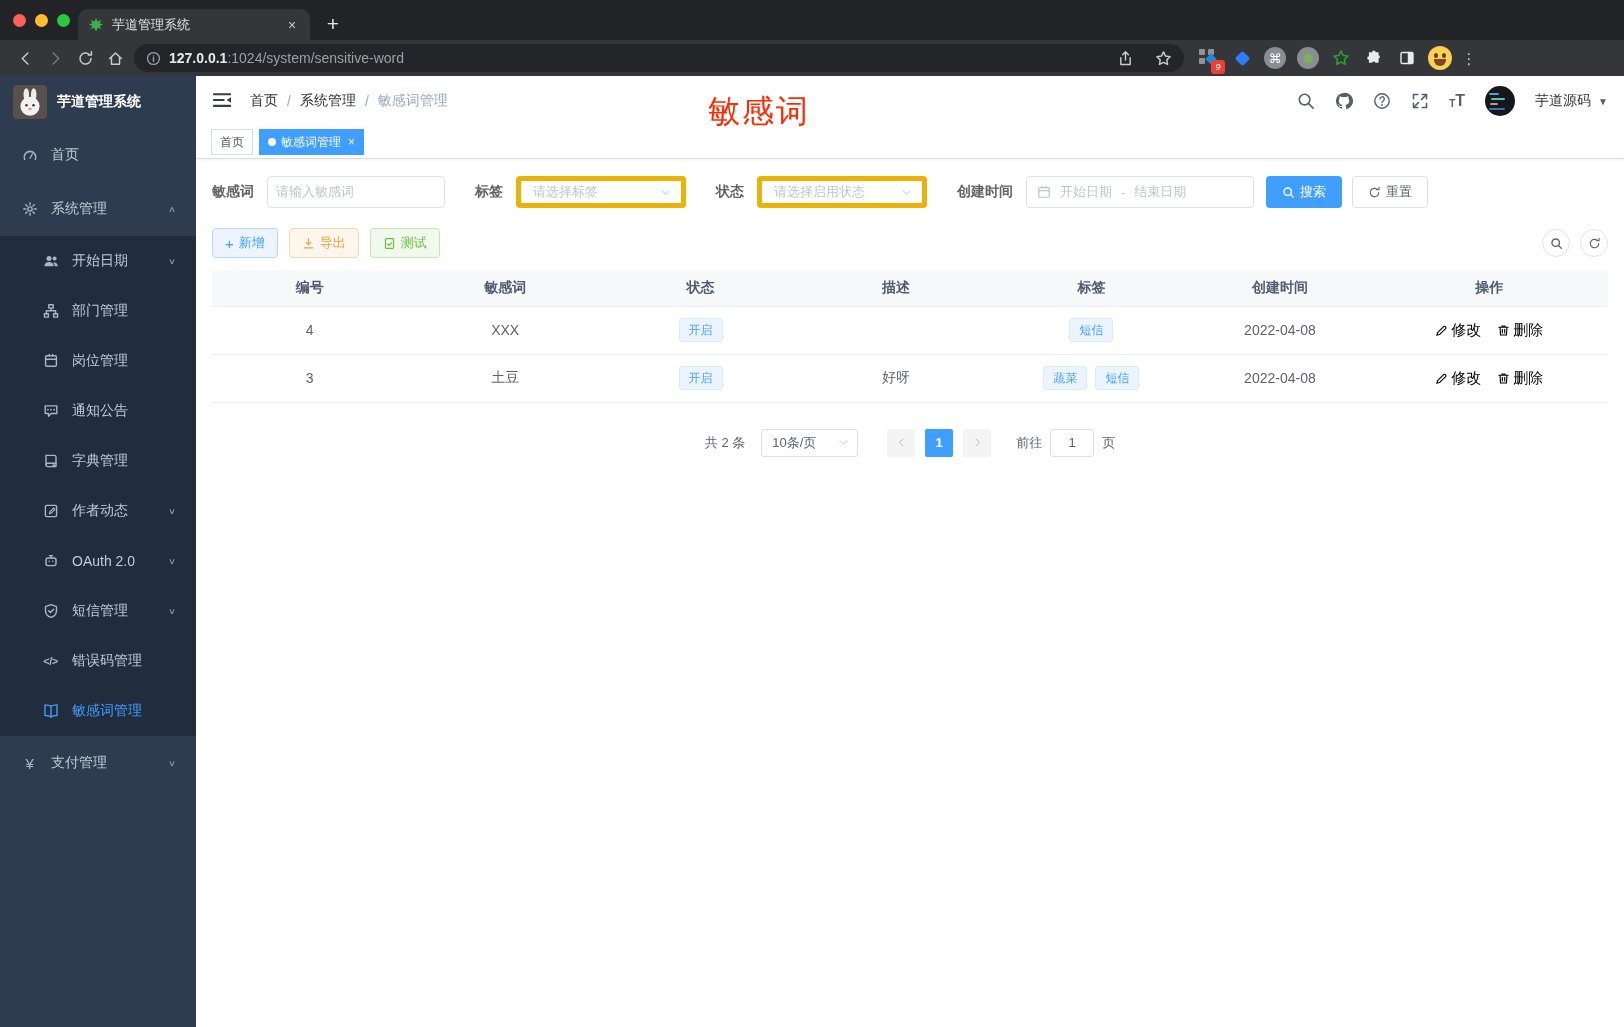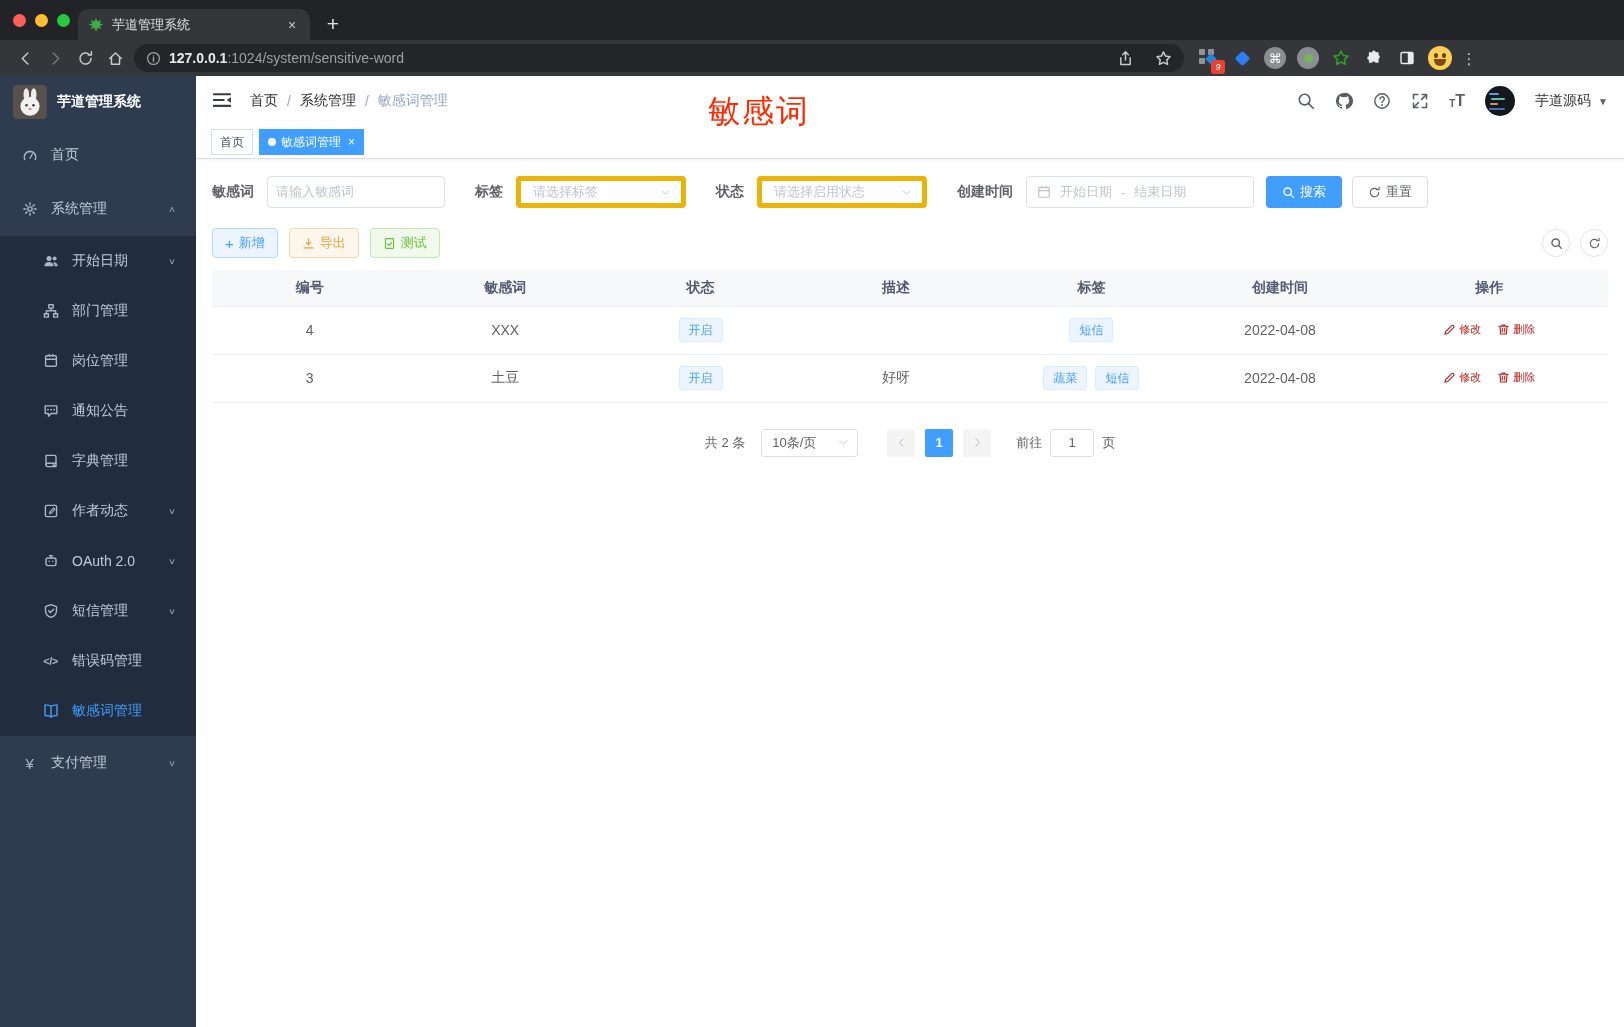--- a/index.html
+++ b/index.html
@@ -105,21 +105,21 @@
 .btn-export{background:#fdf6ec;border-color:#f5dab1;color:#e6a23c}
 .btn-test{background:#f0f9eb;border-color:#c2e7b0;color:#67c23a}
 .arow-right{margin-left:auto;display:flex;gap:10px}
 .cbtn{width:28px;height:28px;border-radius:50%;border:1px solid #e0e3e9;display:flex;align-items:center;justify-content:center;color:#606266;background:#fff;cursor:pointer}
 .cbtn svg{width:13px;height:13px}
 
 table.tbl{width:100%;border-collapse:collapse;margin-top:12px;font-size:14px;table-layout:fixed}
 .tbl th{background:#f7f8fa;height:36px;font-weight:700;color:#515a6e;text-align:center;border-bottom:1px solid #ebeef5}
 .tbl td{height:48px;text-align:center;color:#606266;border-bottom:1px solid #ebeef5}
 .chip{display:inline-flex;align-items:center;height:24px;padding:0 9px;background:#ecf5ff;border:1px solid #d9ecff;border-radius:3px;color:#409eff;font-size:12px;margin:0 4px}
-.act{color:#b91c1c;font-size:11px;display:inline-flex;align-items:center;gap:3px;margin:0 8px;cursor:pointer;text-decoration:none}
+.act{color:#000000;font-size:15px;display:inline-flex;align-items:center;gap:3px;margin:0 8px;cursor:pointer;text-decoration:none}
 .act svg{width:13px;height:13px}
 
 .pager{display:flex;align-items:center;justify-content:center;margin-top:26px;font-size:13px;color:#606266}
 .ptotal{margin-right:16px}
 .psel{width:97px;height:28px;border:1px solid #dcdfe6;border-radius:3px;display:flex;align-items:center;justify-content:space-between;padding:0 8px 0 10px;background:#fff;margin-right:24px;cursor:pointer}
 .pbtn{width:28px;height:28px;background:#f4f4f5;border-radius:2px;display:flex;align-items:center;justify-content:center;color:#b4b8bf;margin:0 5px;cursor:pointer}
 .pbtn svg{width:11px;height:11px}
 .pcur{background:#409eff;color:#fff;font-weight:700;font-size:13px}
 .pgoto{margin-left:20px;display:flex;align-items:center;gap:8px}
 .pgoto input{width:44px;height:28px;border:1px solid #dcdfe6;border-radius:3px;text-align:center;font-size:13px;color:#606266;outline:none;font-family:inherit}

